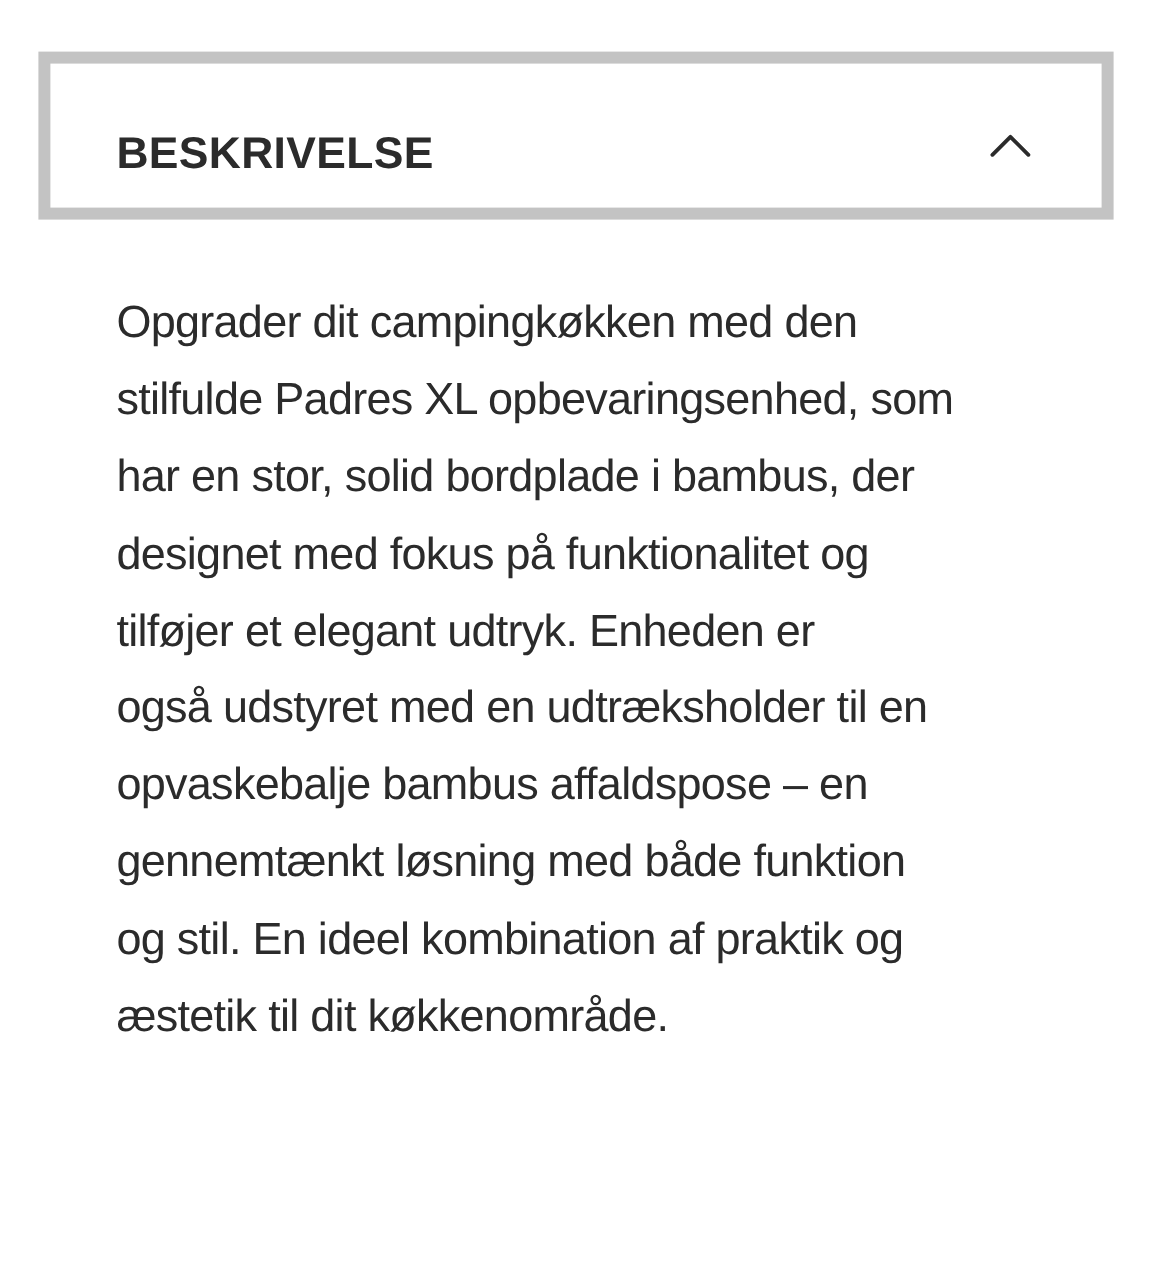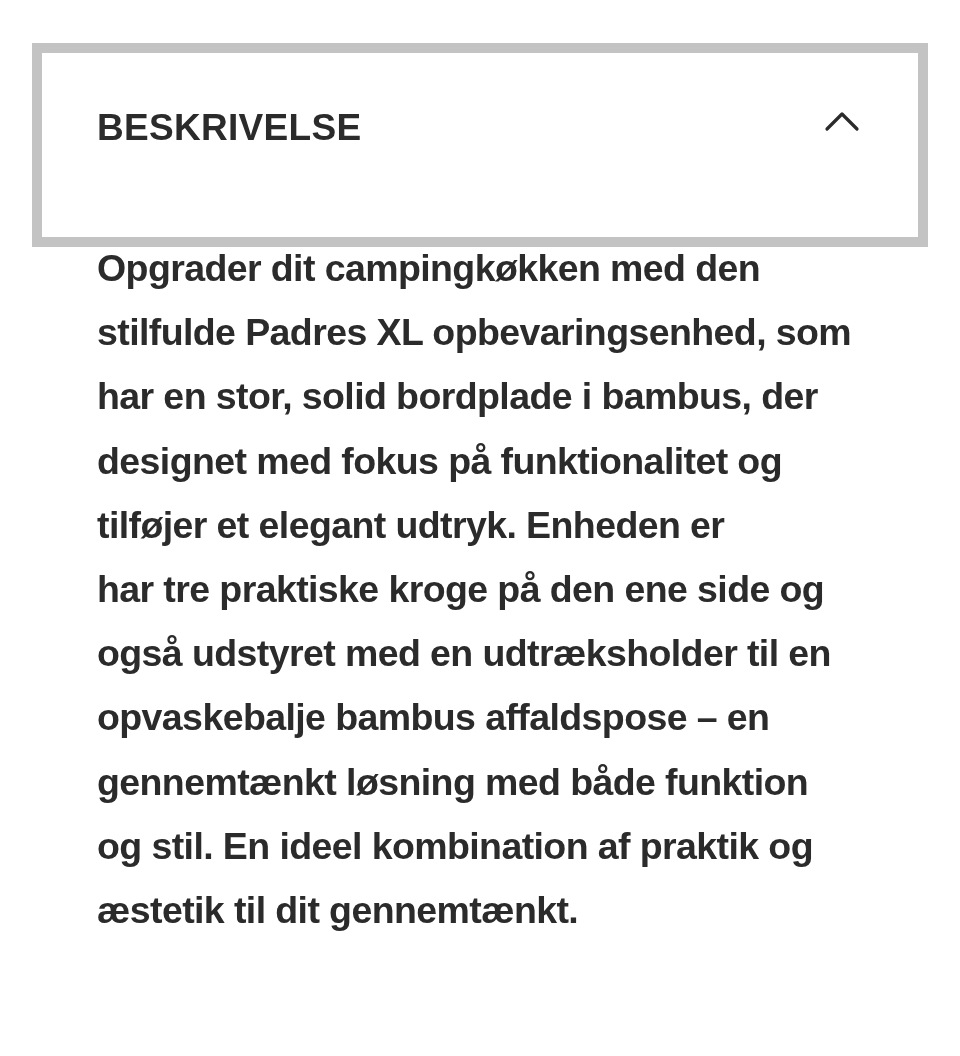--- a/index.html
+++ b/index.html
@@ -1,51 +1,50 @@
 <!DOCTYPE html>
 <html><head>
   <meta charset="utf-8">
   <style>
     html, body { margin: 0; padding: 0; background: #ffffff; }
     body { width: 960px; height: 1056px; position: relative; overflow: hidden; font-family: "Liberation Sans", sans-serif; color: #2b2b2b; }
     .accordion-header {
-      position: absolute; left: 32px; top: 43px; width: 896px; height: 204px;
+      position: absolute; left: 32px; top: 43px; width: 896px; height: 140px;
       box-sizing: border-box; border: 10px solid #c3c3c3; background: #fff;
       cursor: pointer;
     }
     .accordion-title {
       position: absolute; left: 55px; top: 55px;
       font-size: 37px; font-weight: bold; letter-spacing: 0.3px; color: #2b2b2b;
       line-height: 40px;
     }
     .chevron {
       position: absolute; left: 782px; top: 56px; width: 36px; height: 24px;
     }
     .description {
       position: absolute; left: 97px; top: 236px; width: 800px;
       font-size: 37.5px; line-height: 64.2px; color: #2b2b2b;
       letter-spacing: -0.6px;
     }
-    .description .line { display: block; white-space: nowrap; font-weight: bold; }
+    .description .line { display: block; white-space: nowrap; }
   </style>
 </head>
 <body>
 
 <div class="accordion-header">
   <div class="accordion-title">BESKRIVELSE</div>
   <svg class="chevron" viewBox="0 0 36 24">
     <polyline points="3,20 18,5 33,20" fill="none" stroke="#2b2b2b" stroke-width="3.2" stroke-linecap="round" stroke-linejoin="round"></polyline>
   </svg>
 </div>
 
 <div class="description">
   <span class="line">Opgrader dit campingkøkken med den</span>
   <span class="line">stilfulde Padres XL opbevaringsenhed, som</span>
   <span class="line">har en stor, solid bordplade i bambus, der</span>
   <span class="line">designet med fokus på funktionalitet og</span>
   <span class="line">tilføjer et elegant udtryk. Enheden er</span>
-  <span class="line">har tre praktiske kroge på den ene side og</span>
   <span class="line">også udstyret med en udtræksholder til en</span>
   <span class="line">opvaskebalje bambus affaldspose – en</span>
   <span class="line">gennemtænkt løsning med både funktion</span>
   <span class="line">og stil. En ideel kombination af praktik og</span>
-  <span class="line">æstetik til dit gennemtænkt.</span>
+  <span class="line">æstetik til dit køkkenområde.</span>
 </div>
 
 </body></html>

